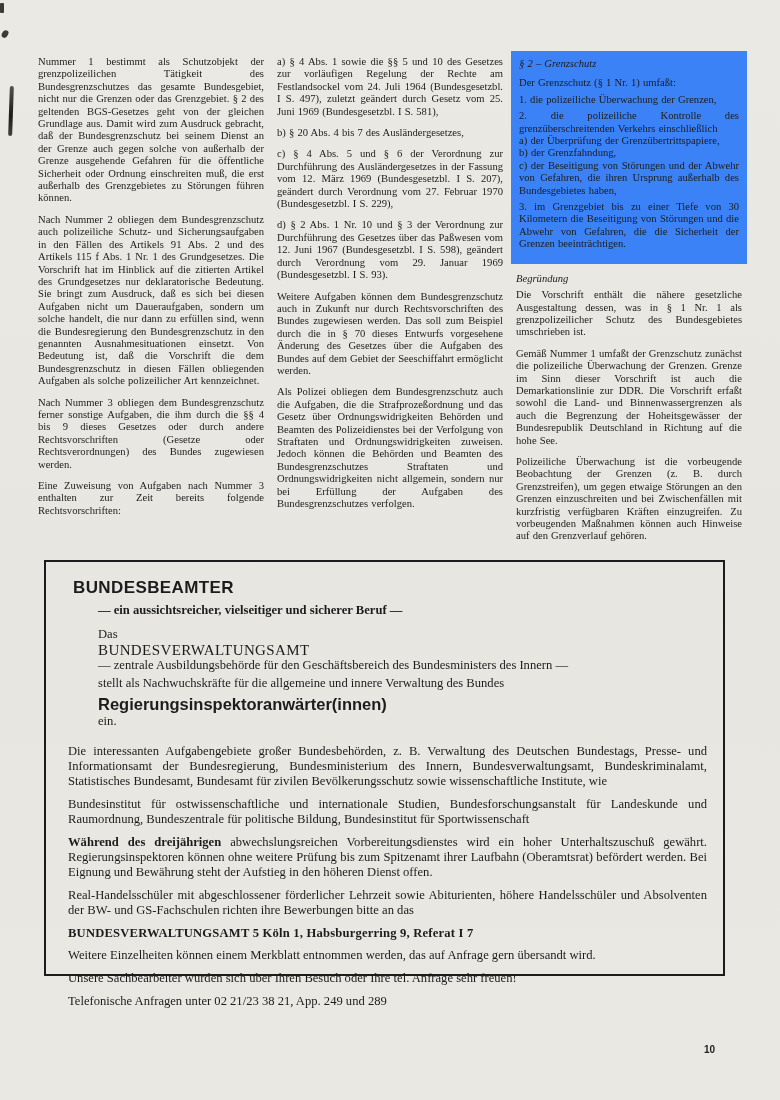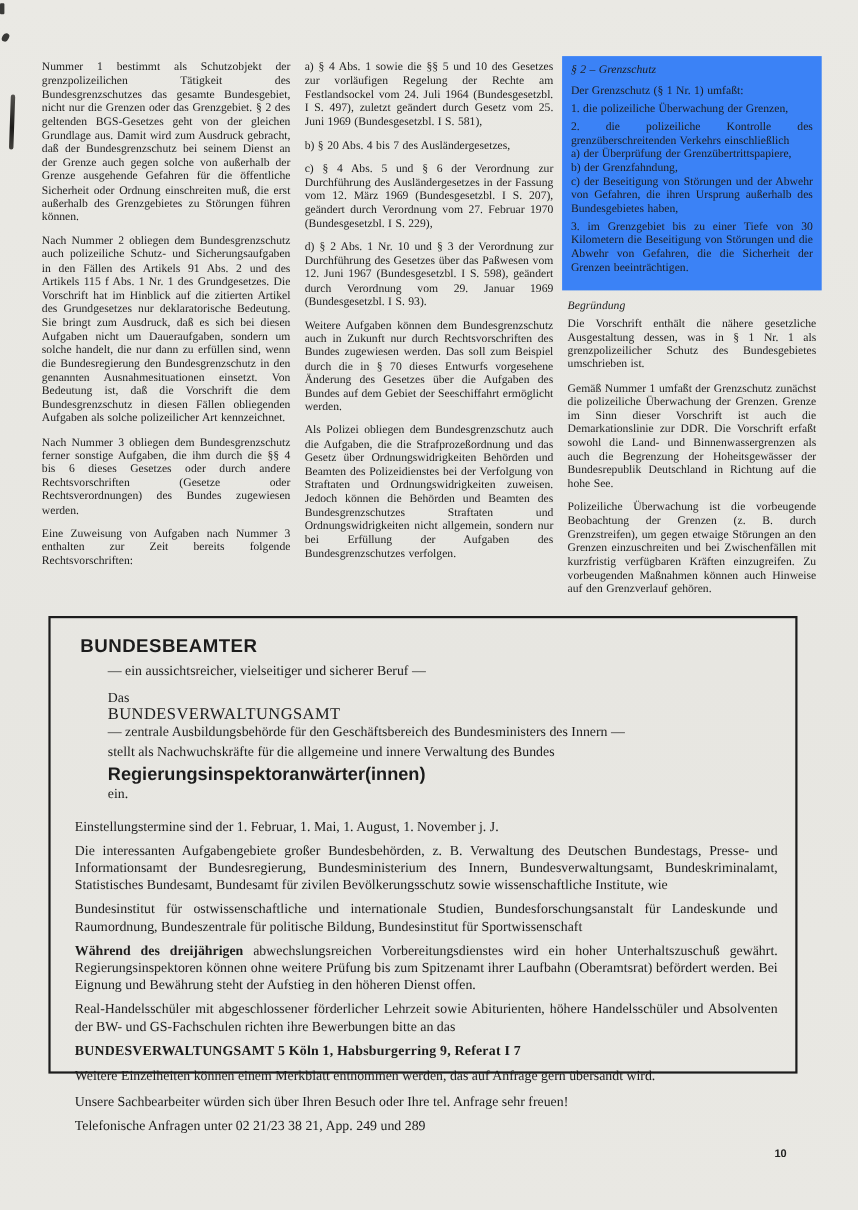--- a/index.html
+++ b/index.html
@@ -35,21 +35,21 @@
     padding:18px 16px 0 22px;
     font-size:12.6px;line-height:15.2px;text-align:justify;
   }
   .ad p{margin:0 0 7.5px 0;}
   .ad-title{
     font-family:"Liberation Sans","DejaVu Sans",sans-serif;
     font-weight:bold;font-size:17px;letter-spacing:.4px;
     margin:0 0 8px 5px !important;text-align:left;
   }
   .ad-indent{margin-left:30px !important;text-align:left;}
-  .ad-sub{margin-bottom:9px !important;}
+  .ad-sub{margin-bottom:9px !important;font-weight:bold;}
   .ad-das{margin-bottom:0 !important;}
   .ad-org{
     font-size:15px;letter-spacing:.4px;margin-bottom:0 !important;
   }
   .ad-orgdesc{margin-bottom:3px !important;}
   .ad-stellt{margin-bottom:6px !important;}
   .ad-pos{
     font-family:"Liberation Sans","DejaVu Sans",sans-serif;
     font-weight:bold;font-size:16.5px;margin-bottom:2px !important;
   }
@@ -75,21 +75,21 @@
 
   <span class="mark m0"></span>
   <span class="mark m1"></span>
   <span class="mark m2"></span>
 
   <div class="columns">
 
     <div class="col">
       <p>Nummer 1 bestimmt als Schutzobjekt der grenzpolizeilichen Tätigkeit des Bundesgrenzschutzes das gesamte Bundesgebiet, nicht nur die Grenzen oder das Grenzgebiet. § 2 des geltenden BGS-Gesetzes geht von der gleichen Grundlage aus. Damit wird zum Ausdruck gebracht, daß der Bundesgrenzschutz bei seinem Dienst an der Grenze auch gegen solche von außerhalb der Grenze ausgehende Gefahren für die öffentliche Sicherheit oder Ordnung einschreiten muß, die erst außerhalb des Grenzgebietes zu Störungen führen können.</p>
       <p>Nach Nummer 2 obliegen dem Bundesgrenzschutz auch polizeiliche Schutz- und Sicherungsaufgaben in den Fällen des Artikels 91 Abs. 2 und des Artikels 115 f Abs. 1 Nr. 1 des Grundgesetzes. Die Vorschrift hat im Hinblick auf die zitierten Artikel des Grundgesetzes nur deklaratorische Bedeutung. Sie bringt zum Ausdruck, daß es sich bei diesen Aufgaben nicht um Daueraufgaben, sondern um solche handelt, die nur dann zu erfüllen sind, wenn die Bundesregierung den Bundesgrenzschutz in den genannten Ausnahmesituationen einsetzt. Von Bedeutung ist, daß die Vorschrift die dem Bundesgrenzschutz in diesen Fällen obliegenden Aufgaben als solche polizeilicher Art kennzeichnet.</p>
-      <p>Nach Nummer 3 obliegen dem Bundesgrenzschutz ferner sonstige Aufgaben, die ihm durch die §§ 4 bis 6 dieses Gesetzes oder durch andere Rechtsvorschriften (Gesetze oder Rechtsverordnungen) des Bundes zugewiesen werden.</p>
+      <p>Nach Nummer 3 obliegen dem Bundesgrenzschutz ferner sonstige Aufgaben, die ihm durch die §§ 4 bis 9 dieses Gesetzes oder durch andere Rechtsvorschriften (Gesetze oder Rechtsverordnungen) des Bundes zugewiesen werden.</p>
       <p>Eine Zuweisung von Aufgaben nach Nummer 3 enthalten zur Zeit bereits folgende Rechtsvorschriften:</p>
     </div>
 
     <div class="col">
       <p>a) § 4 Abs. 1 sowie die §§ 5 und 10 des Gesetzes zur vorläufigen Regelung der Rechte am Festlandsockel vom 24. Juli 1964 (Bundesgesetzbl. I S. 497), zuletzt geändert durch Gesetz vom 25. Juni 1969 (Bundesgesetzbl. I S. 581),</p>
       <p>b) § 20 Abs. 4 bis 7 des Ausländergesetzes,</p>
       <p>c) § 4 Abs. 5 und § 6 der Verordnung zur Durchführung des Ausländergesetzes in der Fassung vom 12. März 1969 (Bundesgesetzbl. I S. 207), geändert durch Verordnung vom 27. Februar 1970 (Bundesgesetzbl. I S. 229),</p>
       <p class="gap-top">d) § 2 Abs. 1 Nr. 10 und § 3 der Verordnung zur Durchführung des Gesetzes über das Paßwesen vom 12. Juni 1967 (Bundesgesetzbl. I S. 598), geändert durch Verordnung vom 29. Januar 1969 (Bundesgesetzbl. I S. 93).</p>
       <p>Weitere Aufgaben können dem Bundesgrenzschutz auch in Zukunft nur durch Rechtsvorschriften des Bundes zugewiesen werden. Das soll zum Beispiel durch die in § 70 dieses Entwurfs vorgesehene Änderung des Gesetzes über die Aufgaben des Bundes auf dem Gebiet der Seeschiffahrt ermöglicht werden.</p>
       <p>Als Polizei obliegen dem Bundesgrenzschutz auch die Aufgaben, die die Strafprozeßordnung und das Gesetz über Ordnungswidrigkeiten Behörden und Beamten des Polizeidienstes bei der Verfolgung von Straftaten und Ordnungswidrigkeiten zuweisen. Jedoch können die Behörden und Beamten des Bundesgrenzschutzes Straftaten und Ordnungswidrigkeiten nicht allgemein, sondern nur bei Erfüllung der Aufgaben des Bundesgrenzschutzes verfolgen.</p>
@@ -117,21 +117,20 @@
   <div class="ad">
     <p class="ad-title">BUNDESBEAMTER</p>
     <p class="ad-indent ad-sub">— ein aussichtsreicher, vielseitiger und sicherer Beruf —</p>
     <p class="ad-indent ad-das">Das</p>
     <p class="ad-indent ad-org">BUNDESVERWALTUNGSAMT</p>
     <p class="ad-indent ad-orgdesc">— zentrale Ausbildungsbehörde für den Geschäftsbereich des Bundesministers des Innern —</p>
     <p class="ad-indent ad-stellt">stellt als Nachwuchskräfte für die allgemeine und innere Verwaltung des Bundes</p>
     <p class="ad-indent ad-pos">Regierungsinspektoranwärter(innen)</p>
     <p class="ad-indent ad-ein">ein.</p>
 
-    <p>Einstellungstermine sind der 1. Februar, 1. Mai, 1. August, 1. November j. J.</p>
     <p>Die interessanten Aufgabengebiete großer Bundesbehörden, z. B. Verwaltung des Deutschen Bundestags, Presse- und Informationsamt der Bundesregierung, Bundesministerium des Innern, Bundesverwaltungsamt, Bundeskriminalamt, Statistisches Bundesamt, Bundesamt für zivilen Bevölkerungsschutz sowie wissenschaftliche Institute, wie</p>
     <p>Bundesinstitut für ostwissenschaftliche und internationale Studien, Bundesforschungsanstalt für Landeskunde und Raumordnung, Bundeszentrale für politische Bildung, Bundesinstitut für Sportwissenschaft</p>
     <p><span class="bold">Während des dreijährigen</span><span> abwechslungsreichen Vorbereitungsdienstes wird ein hoher Unterhaltszuschuß gewährt. Regierungsinspektoren können ohne weitere Prüfung bis zum Spitzenamt ihrer Laufbahn (Oberamtsrat) befördert werden. Bei Eignung und Bewährung steht der Aufstieg in den höheren Dienst offen.</span></p>
     <p>Real-Handelsschüler mit abgeschlossener förderlicher Lehrzeit sowie Abiturienten, höhere Handelsschüler und Absolventen der BW- und GS-Fachschulen richten ihre Bewerbungen bitte an das</p>
     <p class="ad-address">BUNDESVERWALTUNGSAMT 5 Köln 1, Habsburgerring 9, Referat I 7</p>
     <p>Weitere Einzelheiten können einem Merkblatt entnommen werden, das auf Anfrage gern übersandt wird.</p>
     <p>Unsere Sachbearbeiter würden sich über Ihren Besuch oder Ihre tel. Anfrage sehr freuen!</p>
     <p>Telefonische Anfragen unter 02 21/23 38 21, App. 249 und 289</p>
   </div>
 

